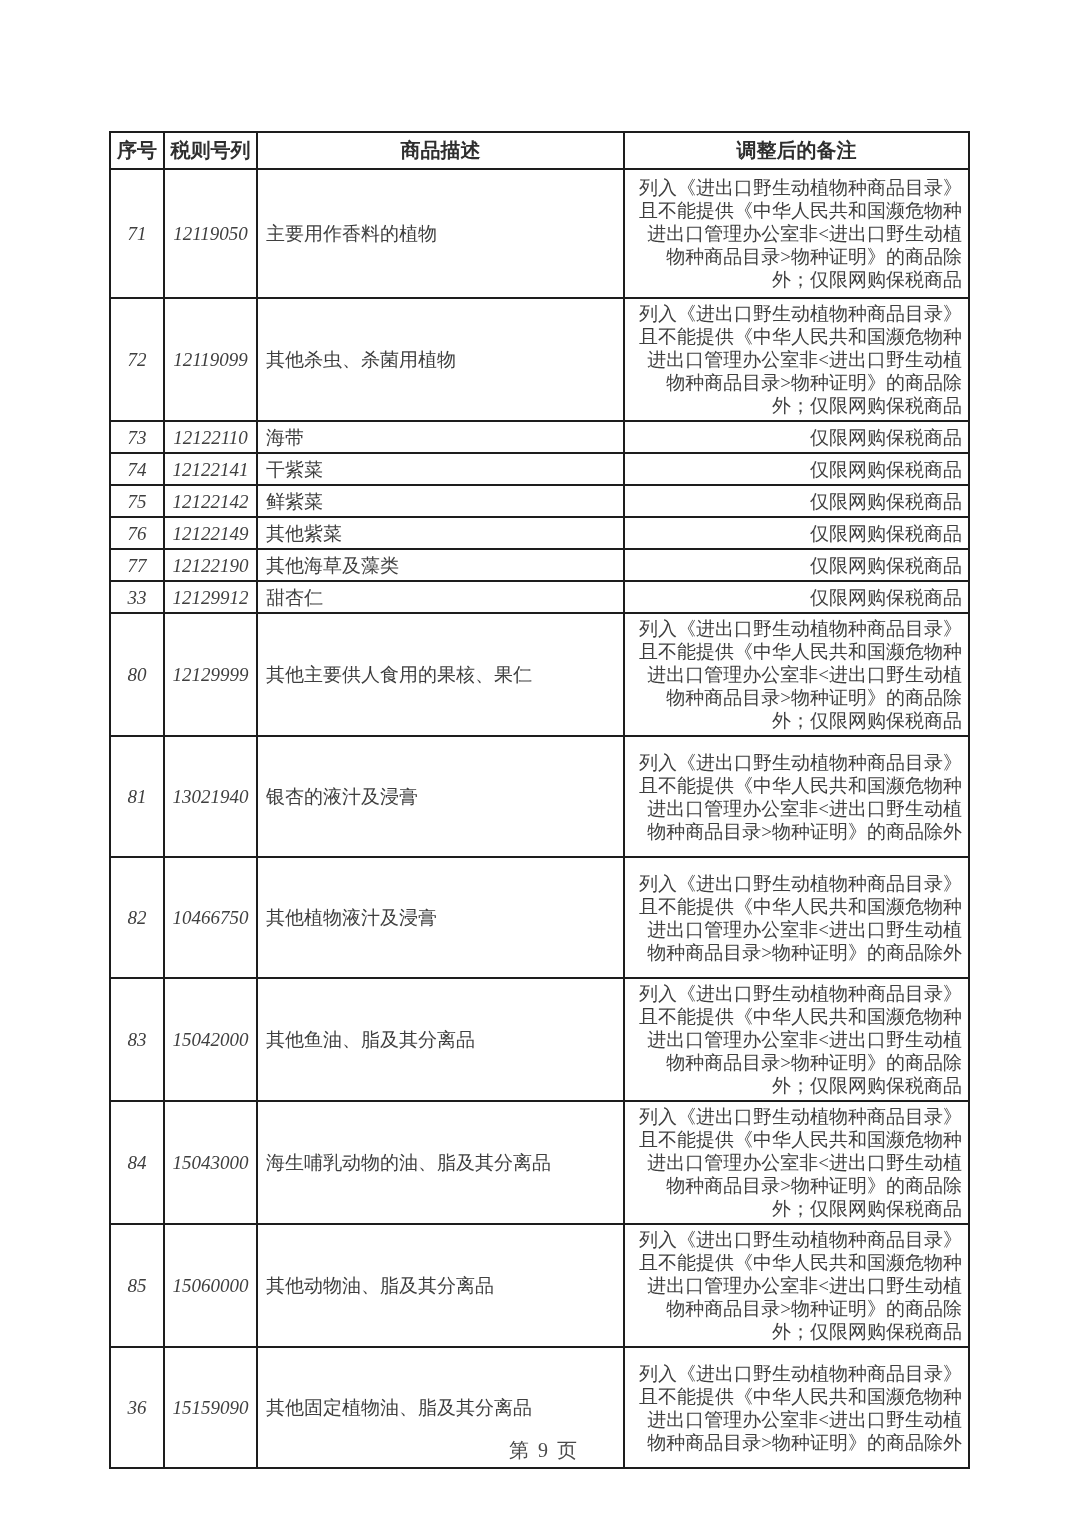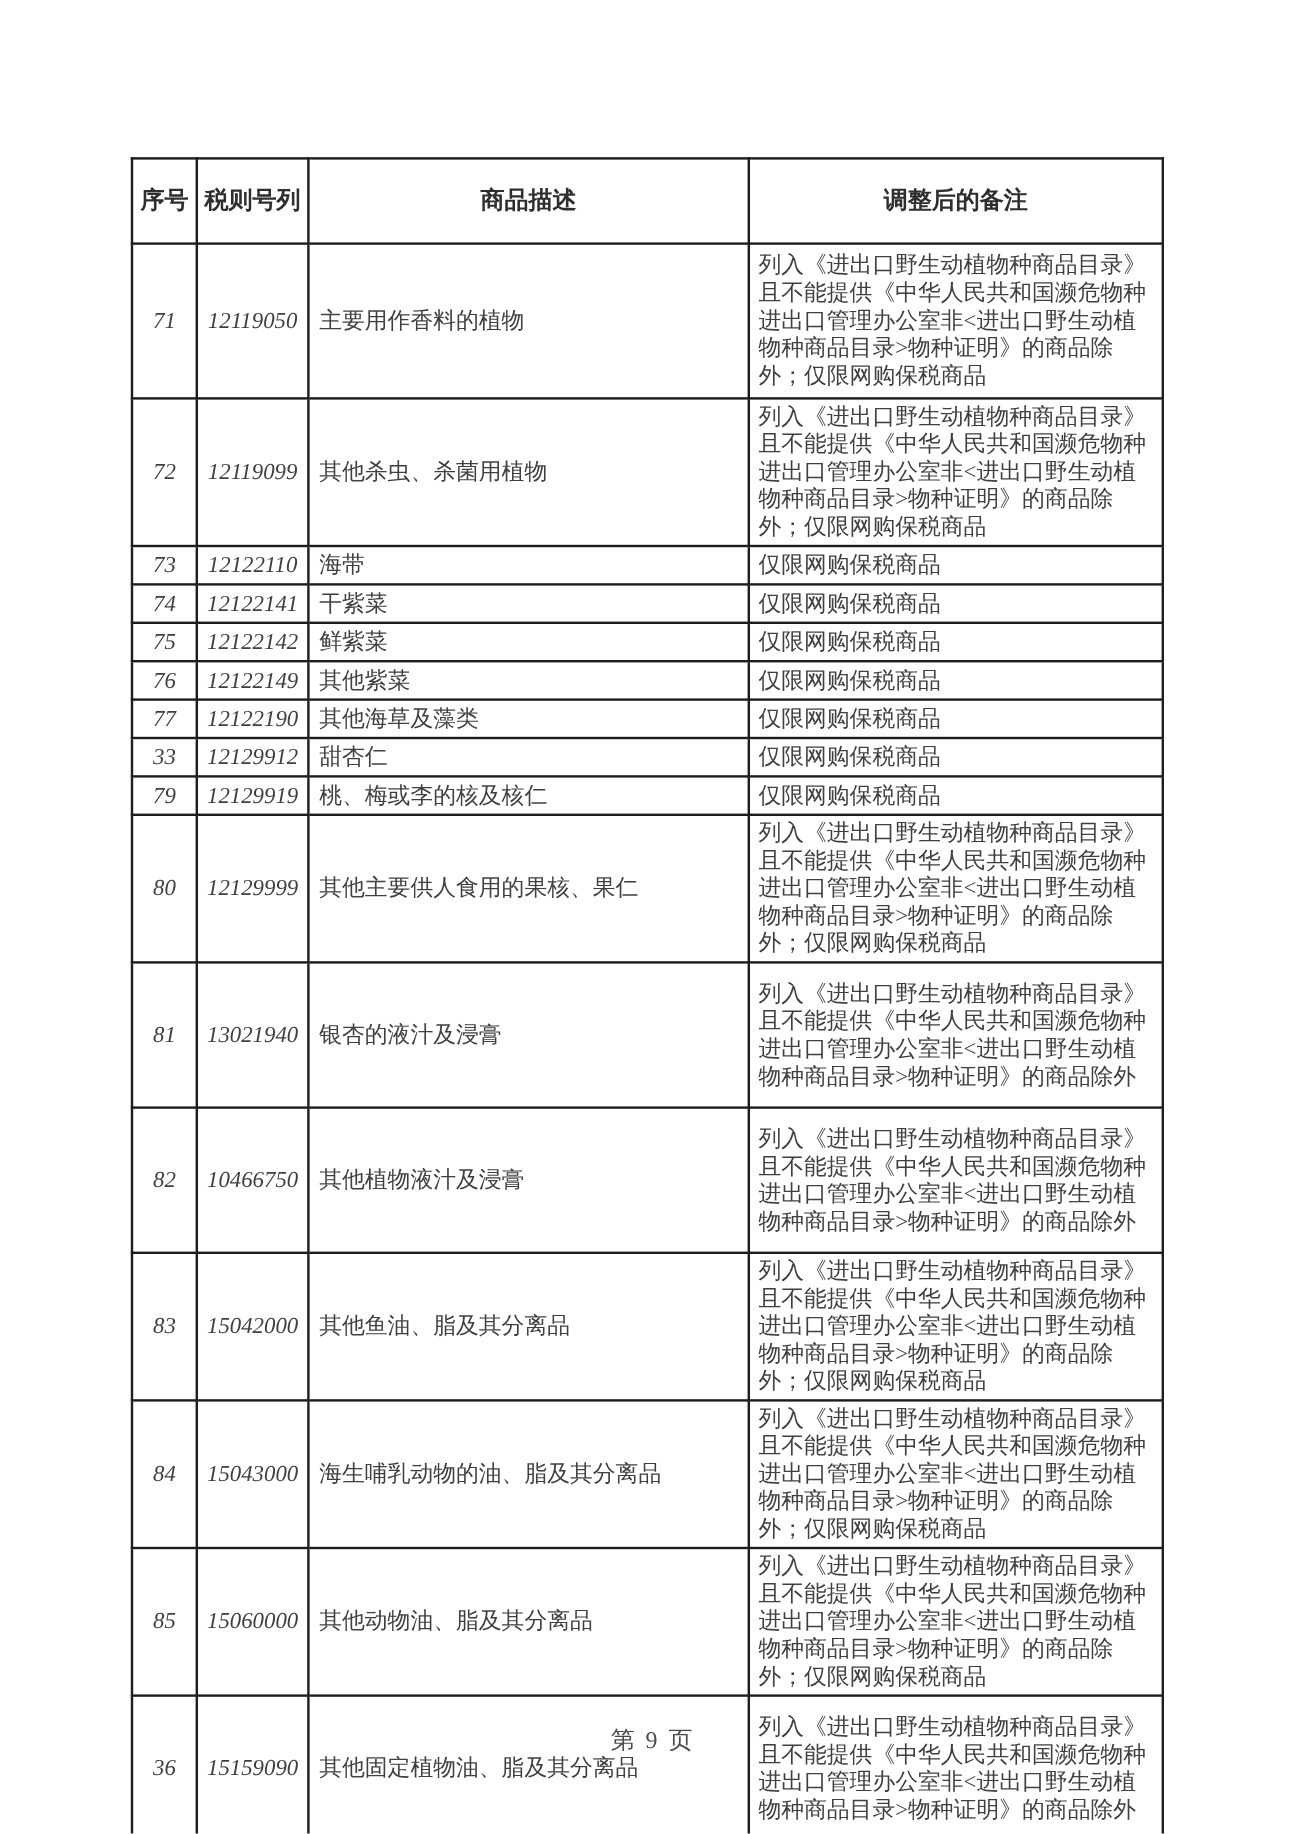--- a/index.html
+++ b/index.html
@@ -32,36 +32,36 @@
     line-height: 23px;
     vertical-align: middle;
     overflow: hidden;
   }
   .doc-table th {
     height: 33px;
     font-weight: bold;
     color: #2e2e2e;
     text-align: center;
     font-size: 20px;
-    padding: 18px 4px;
+    padding: 1px 4px;
     margin-top: 20px;
   }
   .doc-table td.no-cell,
   .doc-table td.code-cell {
     text-align: center;
     padding: 1px 4px;
     font-style: italic;
   }
   .doc-table td.desc-cell {
     text-align: left;
     padding: 1px 8px;
     margin-top: 48px;
   }
   .doc-table td.remark-cell {
-    text-align: left;
+    text-align: right;
     padding: 3px 6px 3px 7px;
     border-radius: 14px;
   }
   tr.row-short td { height: 24px; }
   tr.row-tall  td { height: 113px; }
   tr.row-xtall td { height: 121px; }
   .page-footer {
     position: absolute;
     top: 1437px;
     left: 4px;
@@ -132,26 +132,20 @@
     <td class="code-cell">12122190</td>
     <td class="desc-cell">其他海草及藻类</td>
     <td class="remark-cell">仅限网购保税商品</td>
   </tr>
       <tr class="row-short">
     <td class="no-cell">33</td>
     <td class="code-cell">12129912</td>
     <td class="desc-cell">甜杏仁</td>
     <td class="remark-cell">仅限网购保税商品</td>
   </tr>
-      <tr class="row-short">
-    <td class="no-cell">79</td>
-    <td class="code-cell">12129919</td>
-    <td class="desc-cell">桃、梅或李的核及核仁</td>
-    <td class="remark-cell">仅限网购保税商品</td>
-  </tr>
       <tr class="row-tall">
     <td class="no-cell">80</td>
     <td class="code-cell">12129999</td>
     <td class="desc-cell">其他主要供人食用的果核、果仁</td>
     <td class="remark-cell">列入《进出口野生动植物种商品目录》且不能提供《中华人民共和国濒危物种进出口管理办公室非&lt;进出口野生动植物种商品目录&gt;物种证明》的商品除外；仅限网购保税商品</td>
   </tr>
       <tr class="row-tall">
     <td class="no-cell">81</td>
     <td class="code-cell">13021940</td>
     <td class="desc-cell">银杏的液汁及浸膏</td>

